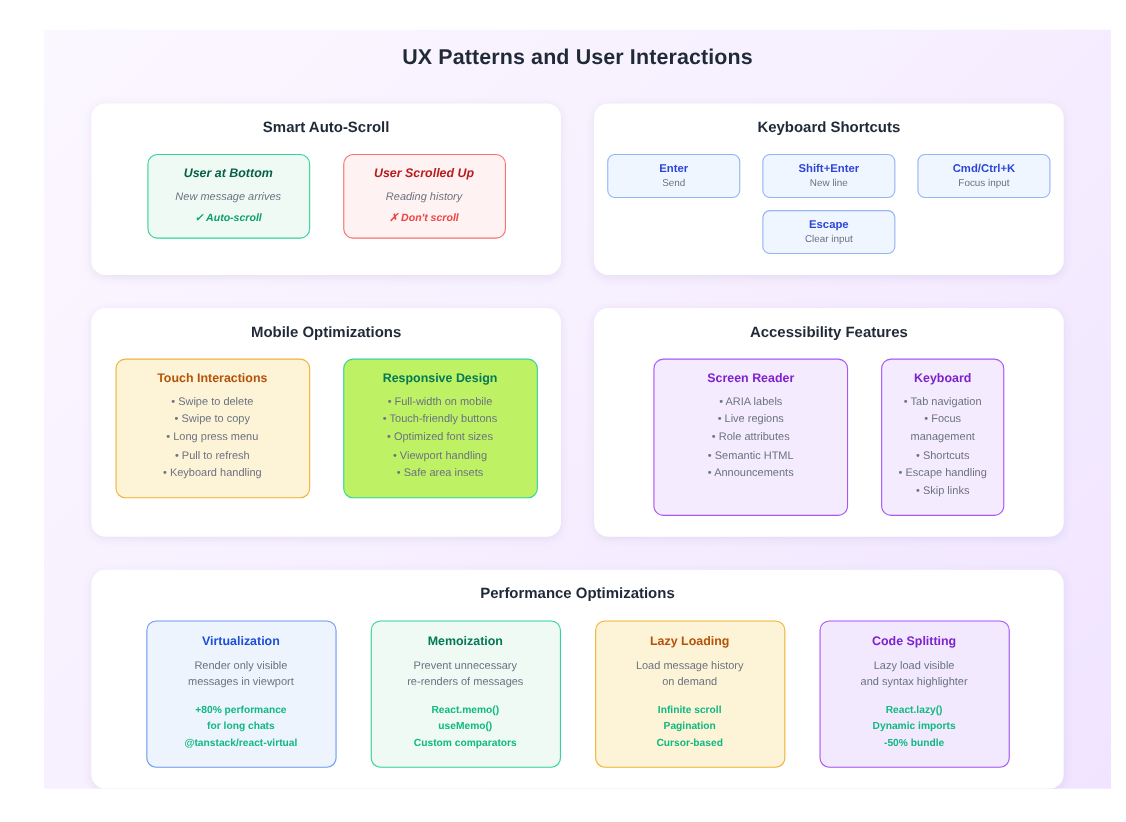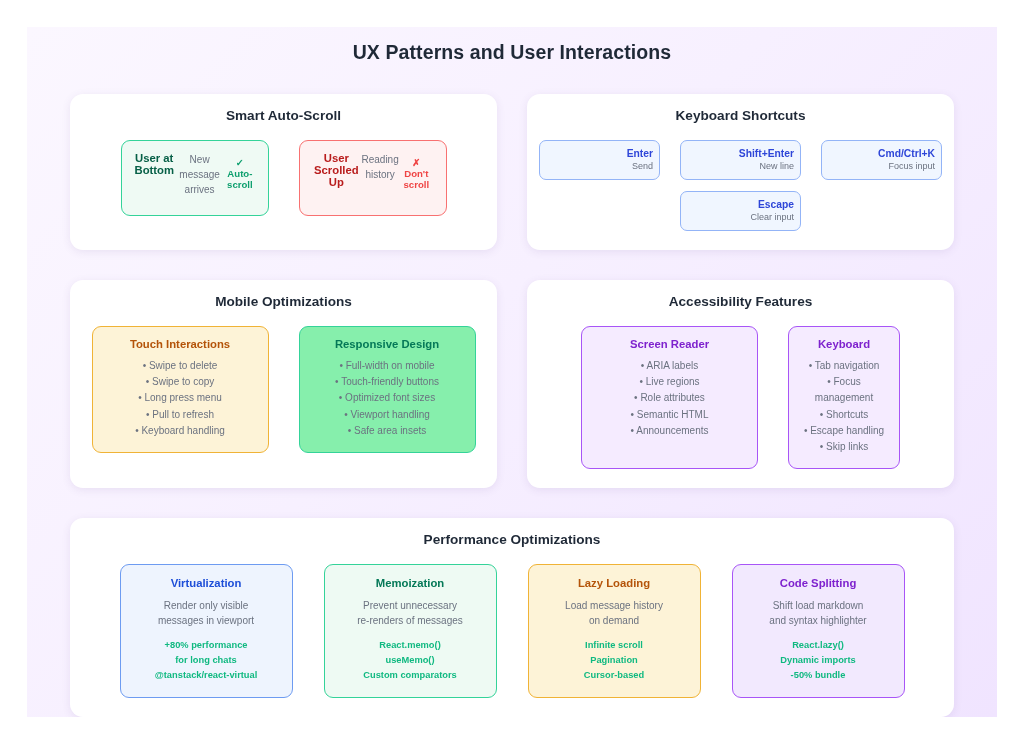--- a/index.html
+++ b/index.html
@@ -5,21 +5,21 @@
   * { box-sizing: border-box; margin: 0; padding: 0; }
   html, body {
     width: 1024px;
     height: 747px;
     background: #ffffff;
     font-family: "Liberation Sans", sans-serif;
     -webkit-font-smoothing: antialiased;
   }
   #root {
     position: absolute;
-    left: 27px; top: 27px;
+    left: 40px; top: 27px;
     width: 970px; height: 690px;
     background: linear-gradient(135deg, #fbf7ff 0%, #f7f0ff 45%, #f0e4ff 100%);
     overflow: hidden;
   }
 
   
   .page-title {
     text-align: center;
     font-size: 19.5px;
     font-weight: bold;
@@ -81,47 +81,47 @@
     line-height: 1.52;
   }
   .card-result {
     font-size: 9.6px;
     font-weight: bold;
     margin-top: 5px;
   }
 
   
   .state-card { width: 148px; min-height: 76px; display: flex;
-                flex-direction: row; justify-content: center; }
+                flex-direction: column; justify-content: center; font-style: italic; }
   .state-card.good { background: #effaf4; border-color: #34d399; }
   .state-card.good .card-title { color: #065f46; }
   .state-card.good .card-result { color: #0d9f6e; }
   .state-card.bad  { background: #fef2f2; border-color: #f87171; }
   .state-card.bad  .card-title { color: #b91c1c; }
   .state-card.bad  .card-result { color: #ef4444; }
 
   
   .kbd-rows { display: flex; flex-direction: column; align-items: center; gap: 11px; }
   .kbd-row  { display: flex; justify-content: center; gap: 20px; }
   .kbd-chip {
     width: 121px; padding: 7px 6px 8px 6px;
     background: #f0f6ff;
     border: 1.4px solid #93b4f7;
     border-radius: 7px;
-    text-align: right;
+    text-align: center;
   }
   .kbd-key  { font-size: 10.3px; font-weight: bold; color: #2e46d8; }
   .kbd-act  { font-size: 9px; color: #6b7280; margin-top: 2px; }
 
   
   .feature-card { width: 177px; padding: 11px 8px 13px 8px; }
   .feature-card .items { font-size: 10px; color: #6b7280; line-height: 1.62; }
   .feature-card.amber  { background: #fdf3d7; border-color: #f0b336; }
   .feature-card.amber  .card-title { color: #b45309; }
-  .feature-card.green  { background: #86efac; border-color: #34d399; }
+  .feature-card.green  { background: #bef264; border-color: #34d399; }
   .feature-card.green  .card-title { color: #047857; }
   .feature-card.purple { background: #f5ebff; border-color: #a855f7; }
   .feature-card.purple .card-title { color: #7e22ce; }
   .feature-card.narrow { width: 112px; }
 
   
   .perf-card { width: 173px; padding: 12px 9px 14px 9px; }
   .perf-card .card-title { margin-bottom: 9px; }
   .perf-card .metrics { margin-top: 9px; }
   .perf-card .metric { font-size: 9.3px; font-weight: bold; color: #10b981; line-height: 1.62; }
@@ -285,21 +285,21 @@
           <div class="metrics">
             <div class="metric">Infinite scroll</div>
             <div class="metric">Pagination</div>
             <div class="metric">Cursor-based</div>
           </div>
         </div>
 
         <div class="card perf-card purple">
           <div class="card-title">Code Splitting</div>
           <div class="card-desc">
-            <div>Shift load markdown</div>
+            <div>Lazy load visible</div>
             <div>and syntax highlighter</div>
           </div>
           <div class="metrics">
             <div class="metric">React.lazy()</div>
             <div class="metric">Dynamic imports</div>
             <div class="metric">-50% bundle</div>
           </div>
         </div>
 
       </div>

